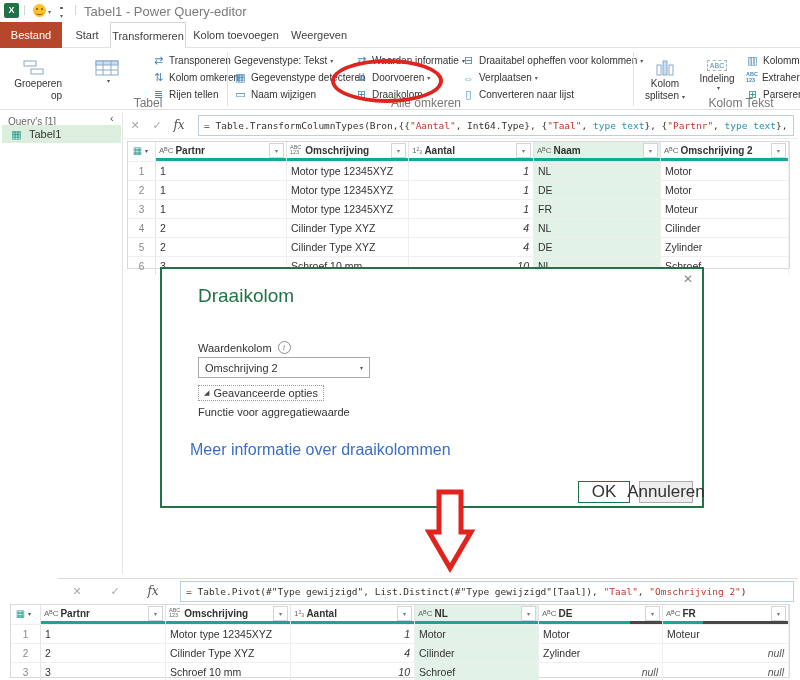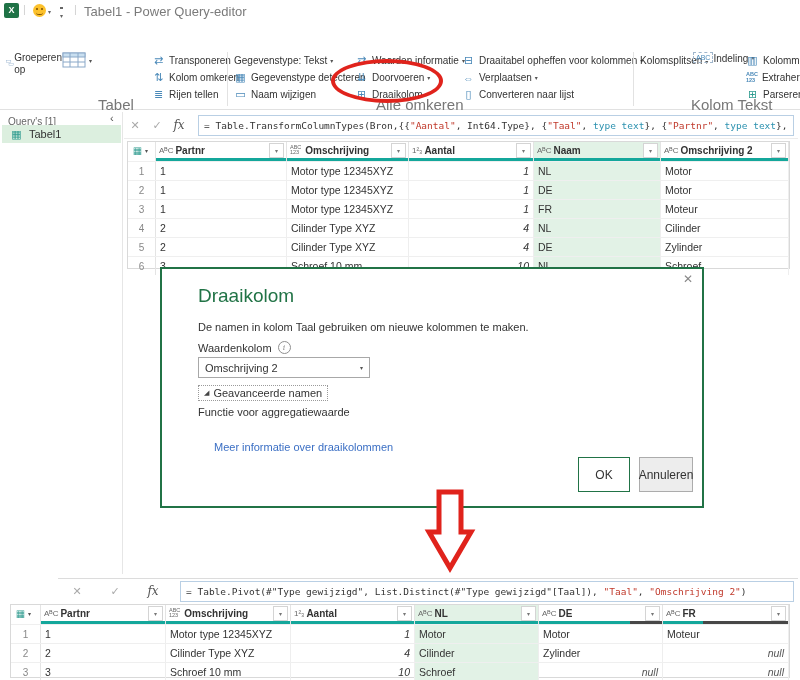--- a/index.html
+++ b/index.html
@@ -19,22 +19,22 @@
 
   
   .tabs{position:absolute;left:0;top:22px;width:800px;height:26px;border-bottom:1px solid #e3e3e3;box-sizing:border-box}
   .tab{position:absolute;top:0;height:26px;line-height:26px;text-align:center;font-size:11px;color:#3f3f3f}
   .tab.file{background:#b7472a;color:#fff}
   .tab.active{background:#fff;border:1px solid #d6d6d6;border-bottom:1px solid #fff;box-sizing:border-box;z-index:2}
 
   
   .ribbon{position:absolute;left:0;top:48px;width:800px;height:62px;background:#fff;border-bottom:1px solid #e1e1e1;box-sizing:border-box}
   .gdiv{position:absolute;top:4px;width:1px;height:54px;background:#e2e2e2}
-  .glabel{position:absolute;top:48px;width:100px;font-size:15px;color:#777}
-  .bigbtn{position:absolute;top:4px;display:flex;flex-direction:row;align-items:center;font-size:10px;line-height:1.15;text-align:left;color:#333;cursor:default}
+  .glabel{position:absolute;top:48px;width:100px;text-align:center;font-size:12px;color:#777}
+  .bigbtn{position:absolute;top:12px;display:flex;flex-direction:column;align-items:center;font-size:10px;line-height:1.15;text-align:right;color:#333;cursor:default}
   .bigbtn .bicon{margin-bottom:2px}
   .smallrow{position:absolute;height:17px;display:flex;align-items:center;font-size:10px;color:#333;white-space:nowrap}
   .icon-g{color:#4a89b8;font-size:11px;margin-right:4px;width:13px;text-align:center}
   .icon-t{color:#2e9b8f}
   .mcaret{font-size:6px;color:#555;margin-left:3px}
   .abc-box{display:inline-block;border:1px dashed #9fb6cc;color:#4a89b8;font-size:7px;padding:1px 2px;line-height:1}
   .mini-stack{display:flex;flex-direction:column;font-size:5.5px;line-height:1;color:#4a89b8;margin-right:4px;font-weight:bold}
   .red-ellipse{position:absolute;left:331px;top:59px;width:104px;height:36px;border:4px solid #e0231c;border-radius:50%;z-index:3}
 
   
@@ -82,22 +82,22 @@
   .dialog{position:absolute;left:160px;top:267px;width:544px;height:241px;background:#fff;border:2px solid #217346;box-sizing:border-box;z-index:4}
   .dlg-close{position:absolute;right:9px;top:3px;color:#888;font-size:12px;cursor:default}
   .dlg-title{position:absolute;left:36px;top:16px;font-size:19px;color:#217346}
   .dlg-desc{position:absolute;left:36px;top:52px;font-size:11px;color:#333}
   .dlg-label{position:absolute;left:36px;font-size:11px;color:#333;display:flex;align-items:center}
   .infoi{display:inline-block;width:11px;height:11px;border:1px solid #8f8f8f;border-radius:50%;color:#8f8f8f;font-size:8px;line-height:11px;text-align:center;font-family:"DejaVu Serif",serif;font-style:italic;margin-left:6px}
   .dlg-select{position:absolute;left:36px;width:172px;height:21px;border:1px solid #a8a8a8;display:flex;align-items:center;font-size:11px;color:#333;padding:0 6px;box-sizing:border-box;background:#fff}
   .dlg-select .mcaret{margin-left:auto}
   .adv{position:absolute;left:36px;top:116px;display:inline-flex;align-items:center;border:1px dotted #9a9a9a;padding:1px 5px;font-size:11px;color:#333}
   .adv .tri{font-size:7px;color:#444;margin-right:4px}
-  .dlg-link{position:absolute;left:52px;top:172px;font-size:11px;color:#3b6fc4}
-  .dlg-btn{position:absolute;top:188px;height:35px;font-size:12px;display:flex;align-items:center;justify-content:center;box-sizing:border-box}
+  .dlg-link{position:absolute;left:28px;top:172px;font-size:16px;color:#3b6fc4}
+  .dlg-btn{position:absolute;top:212px;height:22px;font-size:17px;display:flex;align-items:center;justify-content:center;box-sizing:border-box}
   .btn-ok{left:416px;width:52px;border:1px solid #217346;background:#fff}
   .btn-cancel{left:477px;width:54px;border:1px solid #acacac;background:#ededed}
 
   
   .arrow{position:absolute;left:420px;top:486px;z-index:5}
 </style>
 </head>
 <body>
 
 <div id="screen">
@@ -105,20 +105,27 @@
   <div class="titlebar">
     <span class="xlogo">X</span>
     <span class="tsep" style="left:23px">|</span>
     <span class="smiley"></span>
     <span class="tinycaret" style="position:absolute;left:48px;top:8px">▾</span>
     <span class="qat"><span class="tinycaret">▾</span></span>
     <span class="tsep" style="left:74px">|</span>
     <span class="wtitle">Tabel1 - Power Query-editor</span>
   </div>
 
+  <div class="tabs">
+    <div class="tab file" style="left:0;width:62px">Bestand</div>
+    <div class="tab" style="left:66px;width:42px">Start</div>
+    <div class="tab active" style="left:110px;width:76px">Transformeren</div>
+    <div class="tab" style="left:190px;width:92px">Kolom toevoegen</div>
+    <div class="tab" style="left:286px;width:66px">Weergeven</div>
+  </div>
 
   <div class="ribbon">
 
     <div class="bigbtn" style="left:6px;width:56px">
       <svg class="bicon" width="22" height="16" viewBox="0 0 22 16">
           <rect x="1" y="1" width="12" height="5" fill="#fff" stroke="#8aa8c8"></rect>
           <rect x="8" y="9" width="12" height="5" fill="#fff" stroke="#8aa8c8"></rect>
         </svg>
       <span>Groeperen op</span>
     </div>
@@ -337,32 +344,31 @@
         <div class="td w2">Schroef 10 mm</div>
         <div class="td w3 num">10</div>
         <div class="td w4 sel">NL</div>
         <div class="td w5">Schroef</div>
       </div>
   </div>
 
   <div class="dialog">
     <span class="dlg-close">✕</span>
     <div class="dlg-title">Draaikolom</div>
-    <div class="dlg-desc">De namen in kolom Taal gebruiken om nieuwe kolommen te maken.</div>
     <div class="dlg-label" style="top:72px">
         <span>Waardenkolom</span>
         <span class="infoi">i</span>
       </div>
     <div class="dlg-select" style="top:88px">
         <span>Omschrijving 2</span>
         <span class="mcaret">▾</span>
       </div>
     <div class="adv">
         <span class="tri">◢</span>
-        <span>Geavanceerde namen</span>
+        <span>Geavanceerde opties</span>
       </div>
     <div class="dlg-label" style="top:137px">
         <span>Functie voor aggregatiewaarde</span>
       </div>
     <div class="dlg-link">Meer informatie over draaikolommen</div>
     <div class="dlg-btn btn-ok">OK</div>
     <div class="dlg-btn btn-cancel">Annuleren</div>
   </div>
 
   <svg class="arrow" width="60" height="90" viewBox="0 0 60 90">

